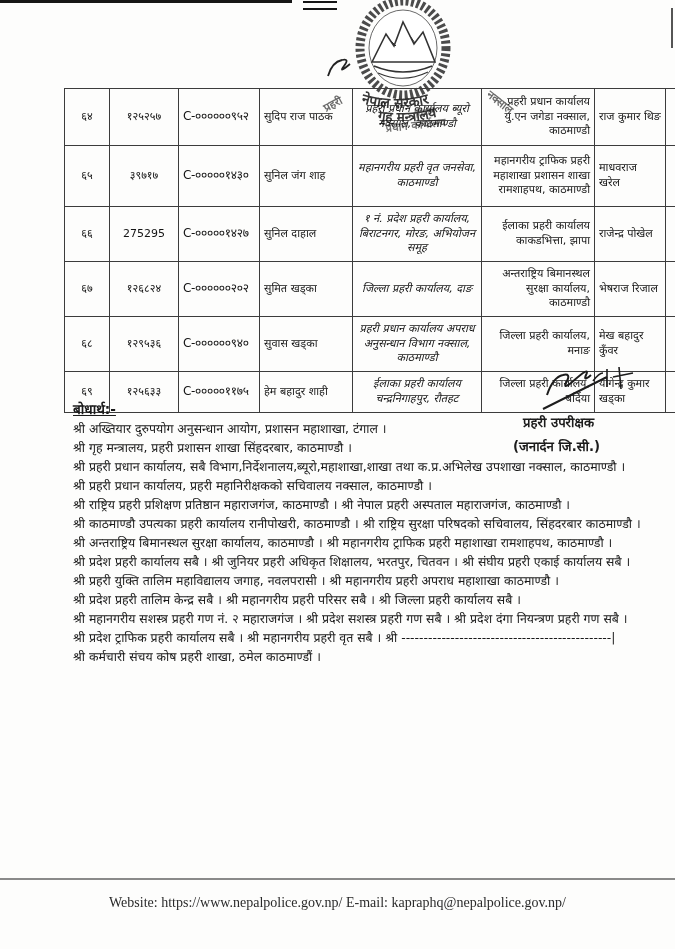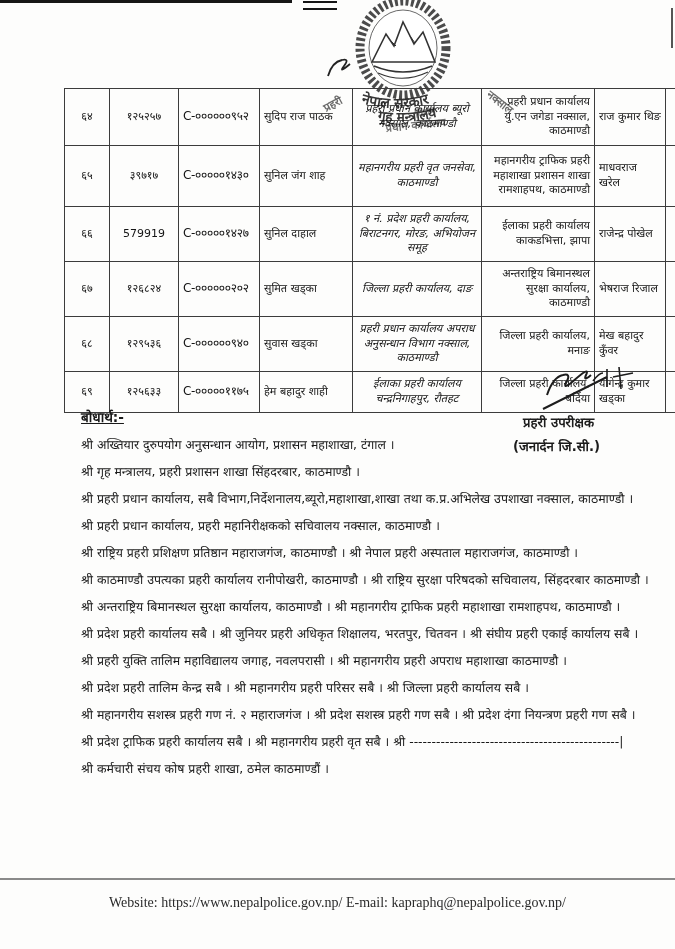--- a/index.html
+++ b/index.html
@@ -33,21 +33,21 @@
   td.c-from{width:120px;text-align:center;font-style:italic;}
   td.c-to{width:104px;text-align:right;}
   td.c-repl{width:62px;text-align:left;}
   td.c-act{width:47px;text-align:center;}
   tr.r0 td{height:52px;} tr.r1 td{height:56px;} tr.r2 td{height:50px;}
   tr.r3 td{height:50px;} tr.r4 td{height:50px;} tr.r5 td{height:36px;}
 
   
   .cc{position:absolute;left:73px;top:400px;width:530px;font-size:12.4px;color:#191919;}
   .cc-heading{font-weight:bold;text-decoration:underline;font-size:13.6px;margin:0 0 6px 0;}
-  .cc p{margin:8px;padding:0;line-height:19px;white-space:nowrap;}
+  .cc p{margin:0;padding:0;line-height:19px;white-space:nowrap;}
 
   
   .signature{position:absolute;right:12px;top:361px;width:150px;text-align:left;}
   .signature .sig-svg{display:block;margin-left:28px;}
   .sig-role{font-weight:bold;font-size:13.2px;margin:0 0 6px 10px;}
   .sig-name{font-weight:bold;font-size:13.2px;margin:0;}
 
   
   .footer-rule{position:absolute;left:0;top:878px;width:675px;height:2px;background:#8a8a8a;}
   .footer{
@@ -113,21 +113,21 @@
         <td class="c-no">३९७१७</td>
         <td class="c-cno">C-०००००१४३०</td>
         <td class="c-name">सुनिल जंग शाह</td>
         <td class="c-from">महानगरीय प्रहरी वृत जनसेवा, काठमाण्डौ</td>
         <td class="c-to">महानगरीय ट्राफिक प्रहरी महाशाखा प्रशासन शाखा रामशाहपथ, काठमाण्डौ</td>
         <td class="c-repl">माधवराज खरेल</td>
         <td class="c-act">सरुवा</td>
       </tr>
       <tr class="r2">
         <td class="c-sn">६६</td>
-        <td class="c-no">579919</td>
+        <td class="c-no">275295</td>
         <td class="c-cno">C-०००००१४२७</td>
         <td class="c-name">सुनिल दाहाल</td>
         <td class="c-from">१ नं. प्रदेश प्रहरी कार्यालय, बिराटनगर, मोरङ, अभियोजन समूह</td>
         <td class="c-to">ईलाका प्रहरी कार्यालय काकडभित्ता, झापा</td>
         <td class="c-repl">राजेन्द्र पोखेल</td>
         <td class="c-act">सरुवा</td>
       </tr>
       <tr class="r3">
         <td class="c-sn">६७</td>
         <td class="c-no">१२६८२४</td>

